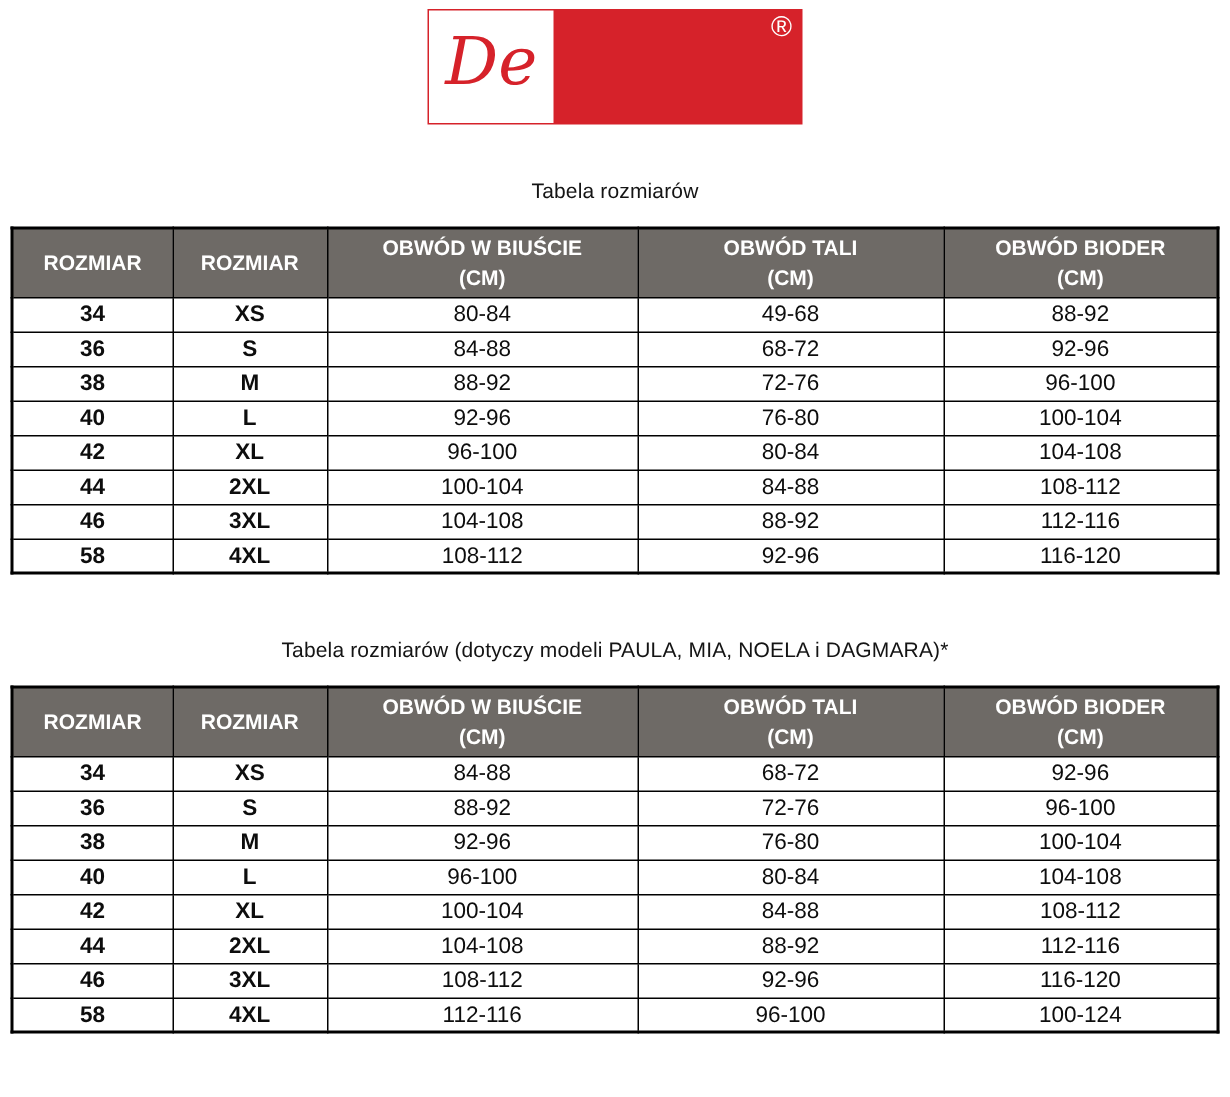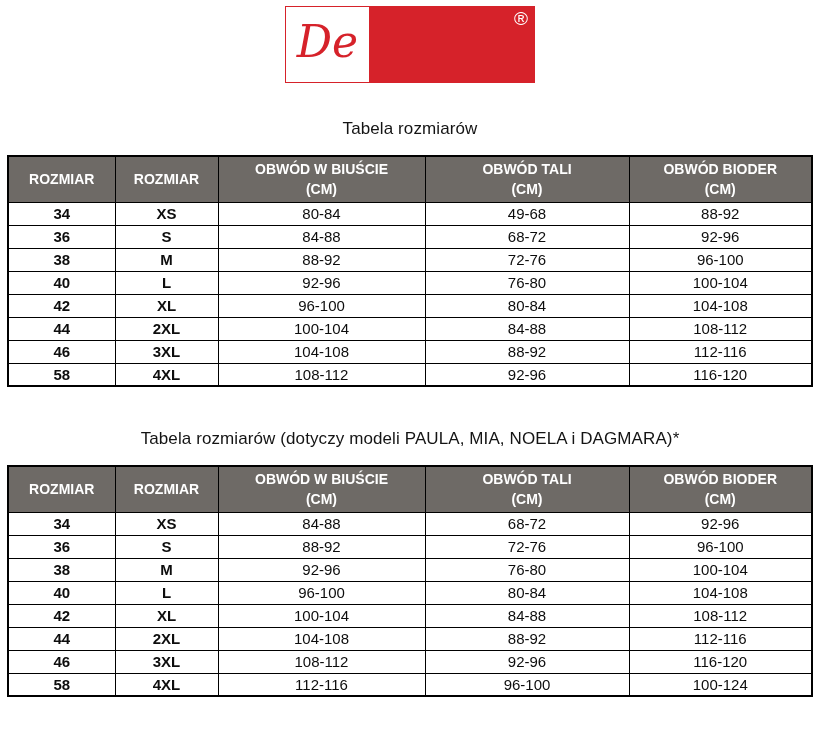--- a/index.html
+++ b/index.html
@@ -31,21 +31,21 @@
   .script{font-family:"DejaVu Serif",serif;font-style:italic;}
   .logo-de{color:var(--brand-red);font-size:44px;line-height:1;padding-bottom:6px;}
   .logo-lafense{color:#ffffff;font-size:36px;line-height:1;padding-bottom:6px;}
   .logo-reg{
     position:absolute;top:3px;right:7px;color:#ffffff;
     font-size:19px;line-height:1;font-style:normal;
     font-family:"Liberation Sans",sans-serif;
   }
   
   .section-title{
-    text-align:center;font-size:17px;color:#141414;
+    text-align:center;font-size:14px;color:#141414;
     margin:0;font-weight:400;letter-spacing:0.1px;
   }
   .title-1{margin-top:36px;}
   .title-2{margin-top:42px;}
   
   table.size-table{
     width:804px;margin:16px auto 0;
     border-collapse:collapse;
     border:2px solid var(--border-color);
     table-layout:fixed;

